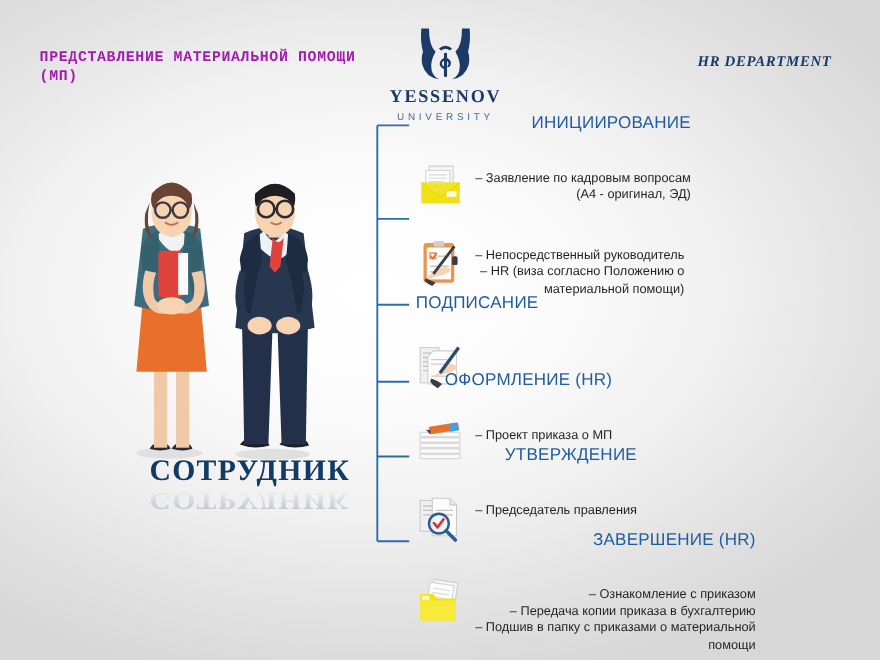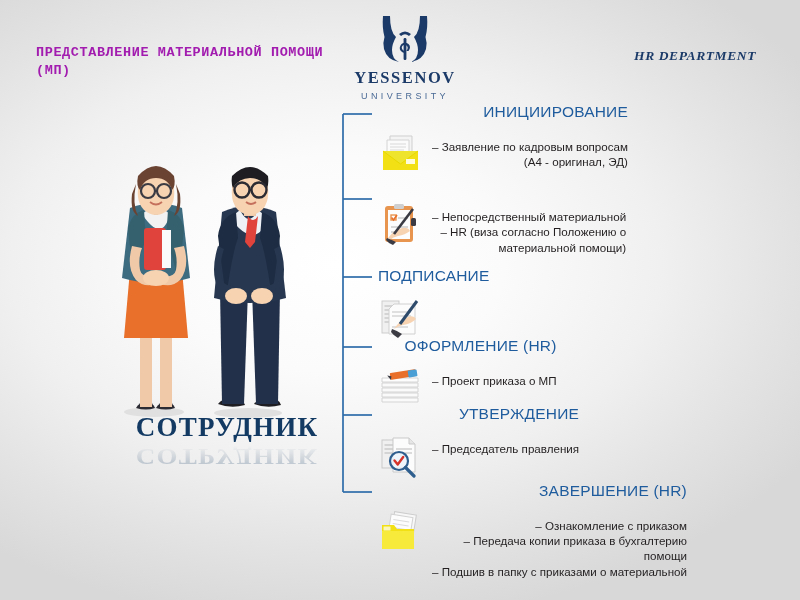--- a/index.html
+++ b/index.html
@@ -32,21 +32,21 @@
     font-family: "Liberation Serif", serif;
     font-weight: bold;
     font-size: 13.5px;
     letter-spacing: 0.6px;
     color: #1b3a68;
     white-space: nowrap;
     font-style: italic;
   }
 
   
-  .logo { position: absolute; left: 335px; top: 14px; width: 140px; text-align: center; }
+  .logo { position: absolute; left: 335px; top: 24px; width: 140px; text-align: center; }
   .logo-mark { display:block; margin: 0 auto; }
   .logo-name {
     font-family: "Liberation Serif", serif;
     font-size: 16.5px; font-weight: bold;
     letter-spacing: 1.6px;
     color: #1b3a68; margin-top: 2px;
   }
   .logo-sub {
     font-family: "Liberation Sans", sans-serif;
     font-size: 9px; letter-spacing: 3.4px;
@@ -88,21 +88,21 @@
   .step-title {
     font-size: 15.5px;
     color: #1f5c9e;
     letter-spacing: 0.2px;
     white-space: nowrap;
     line-height: 1;
   }
   .step-body {
     display: flex;
     align-items: flex-start;
-    margin-top: 12px;
+    margin-top: 27px;
   }
   .step-icon {
     width: 46px; min-width: 46px; height: 44px;
     margin-right: 8px;
     position: relative;
   }
   .step-lines {
     font-size: 11.6px;
     color: #231f20;
     line-height: 1.33;
@@ -240,21 +240,21 @@
             <line x1="20" y1="16" x2="30" y2="16"></line>
             <line x1="13" y1="25" x2="30" y2="25"></line>
             <line x1="13" y1="30" x2="27" y2="30"></line>
           </g>
           <path d="M10 36 q6 -8 14 -10 q6 -1 8 3 q-5 4 -12 5 q-5 1 -8 4z" fill="#f7d3b2"></path>
           <line x1="16" y1="32" x2="35" y2="7" stroke="#3b3b44" stroke-width="2.6"></line>
           <path d="M9 36 q5 2 9 4 l-3 3 q-5 -2 -7 -5z" fill="#3b3b44"></path>
         </svg>
       </div>
       <div class="step-lines">
-        <div>– Непосредственный  материальной</div>
+        <div>– Непосредственный  руководитель</div>
         <div>– HR (виза согласно Положению о</div>
         <div>материальной  помощи)</div>
       </div>
     </div>
   </div>
 
   <div class="step" style="top:268px">
     <div class="step-title">ПОДПИСАНИЕ</div>
     <div class="step-body">
       <div class="step-icon">
@@ -349,19 +349,19 @@
             </g>
           </g>
           <path d="M4 14 h12 l3 4 h17 v20 h-32 z" fill="#f2e014"></path>
           <path d="M4 20 h32 v18 h-32 z" fill="#f7ea3a"></path>
           <rect x="5.5" y="15.5" width="7" height="4" fill="#ffffff" opacity="0.7"></rect>
         </svg>
       </div>
       <div class="step-lines">
         <div>– Ознакомление  с приказом</div>
         <div>– Передача  копии приказа  в бухгалтерию</div>
+        <div>– Подшив в папку с приказами  о материальной</div>
         <div>помощи</div>
-        <div>– Подшив в папку с приказами  о материальной</div>
       </div>
     </div>
   </div>
 
 </div>
 
 </body></html>

